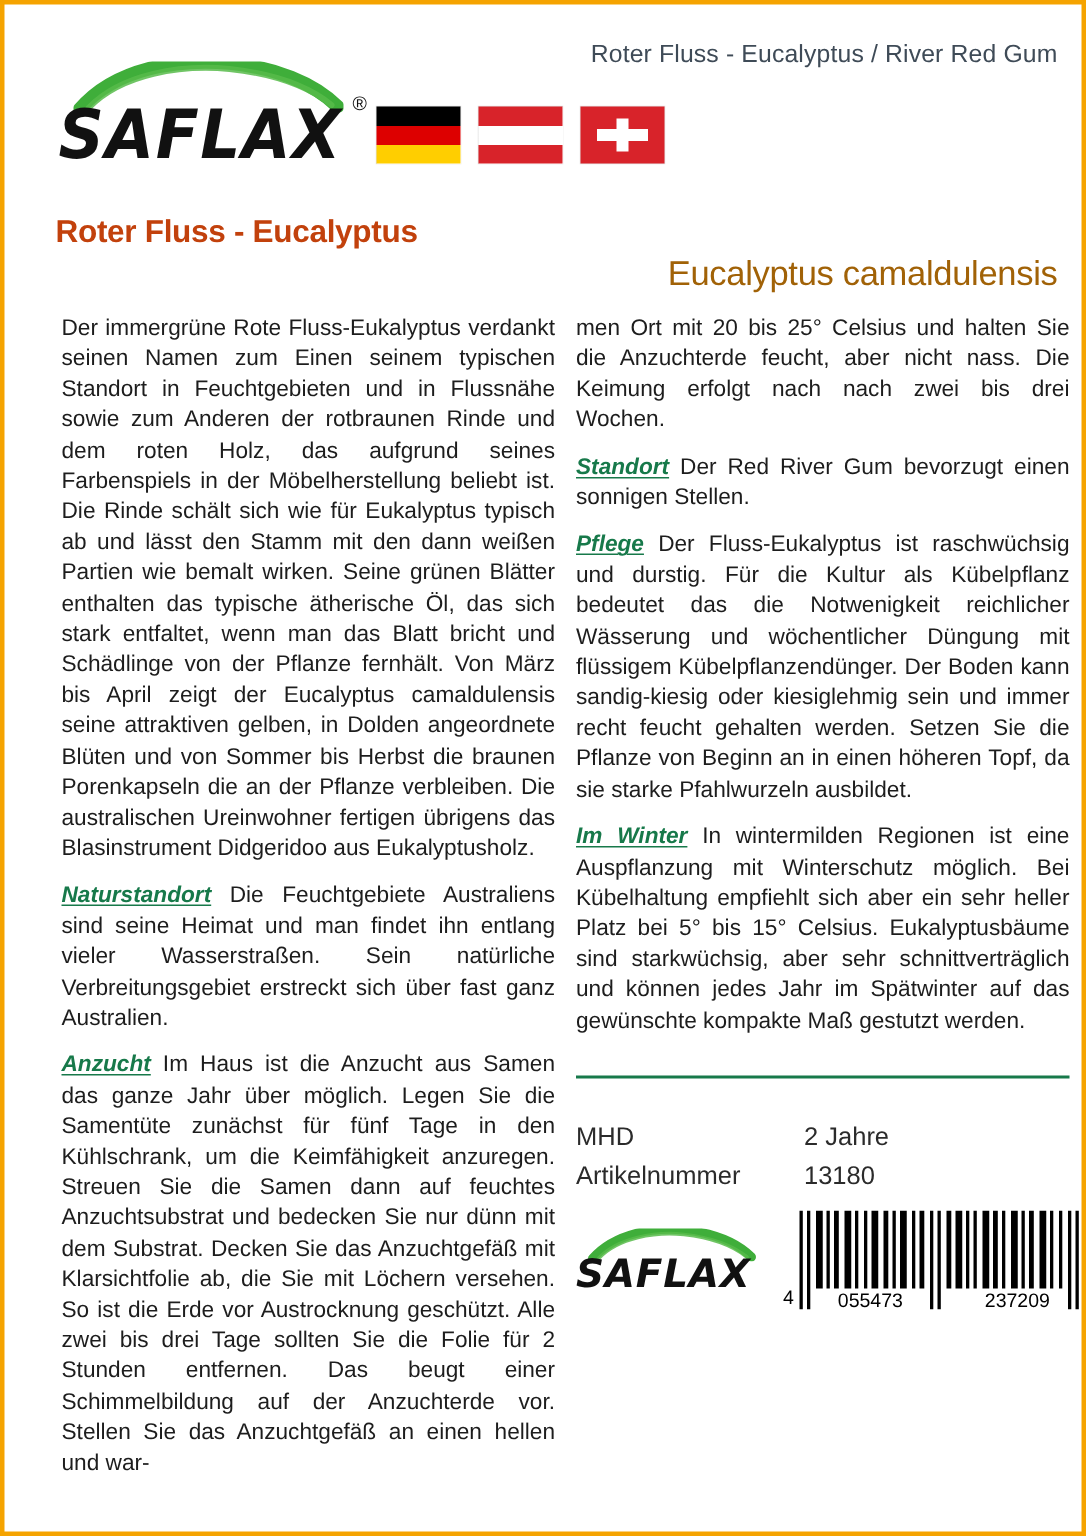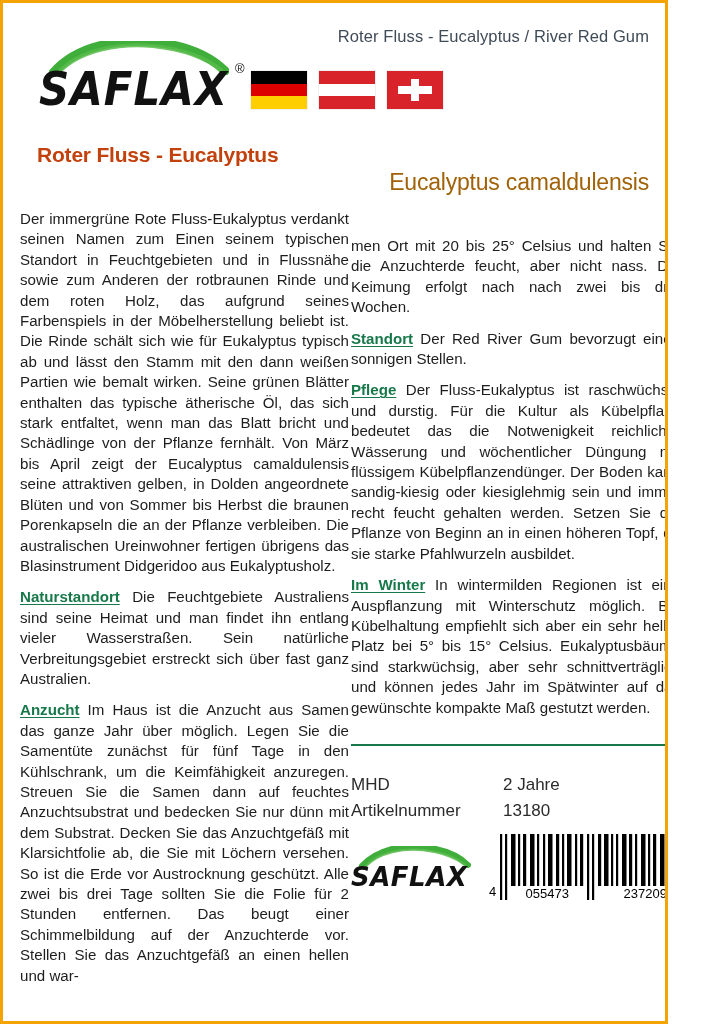--- a/index.html
+++ b/index.html
@@ -5,21 +5,21 @@
   html, body {
     margin: 0;
     padding: 0;
     background: #ffffff;
   }
   body {
     font-family: "Liberation Sans", sans-serif;
   }
   .packet {
     position: relative;
-    width: 668px;
+    width: 724px;
     height: 1024px;
     box-sizing: border-box;
     background: #ffffff;
     border: 3px solid #f5a300;
     overflow: hidden;
   }
   .inner {
     position: absolute;
     left: 0; top: 0; right: 0; bottom: 0;
     padding: 0;
@@ -122,46 +122,47 @@
     letter-spacing: -0.2px;
   }
 
   .columns {
     position: absolute;
     left: 0;
     top: 206px;
     right: 0;
     bottom: 6px;
     display: flex;
-    gap: 2px;
-    padding: 0 16px 0 17px;
+    gap: 14px;
+    padding: 0 16px 0 38px;
     box-sizing: border-box;
   }
   .col {
     width: 329px;
     flex: 0 0 329px;
     position: relative;
   }
-  .col-right { width: 329px; flex: 0 0 329px; margin-top: 27px; }
+  .col-right { width: 329px; flex: 0 0 329px; }
 
   p.body {
     margin: 0 0 11px 0;
     font-size: 15.1px;
     line-height: 20.4px;
     color: #1d1d1d;
     text-align: justify;
     text-justify: inter-word;
     hyphens: manual;
   }
   p.body.tight { margin-bottom: 14px; }
   .lead {
     font-weight: bold;
     color: #17794a;
     text-decoration: underline;
     text-underline-offset: 2px;
+    font-style: italic;
   }
 
   
   .rule {
     height: 2.5px;
     background: #17794a;
     margin: 26px 0 0 0;
     width: 100%;
   }
   .meta {

